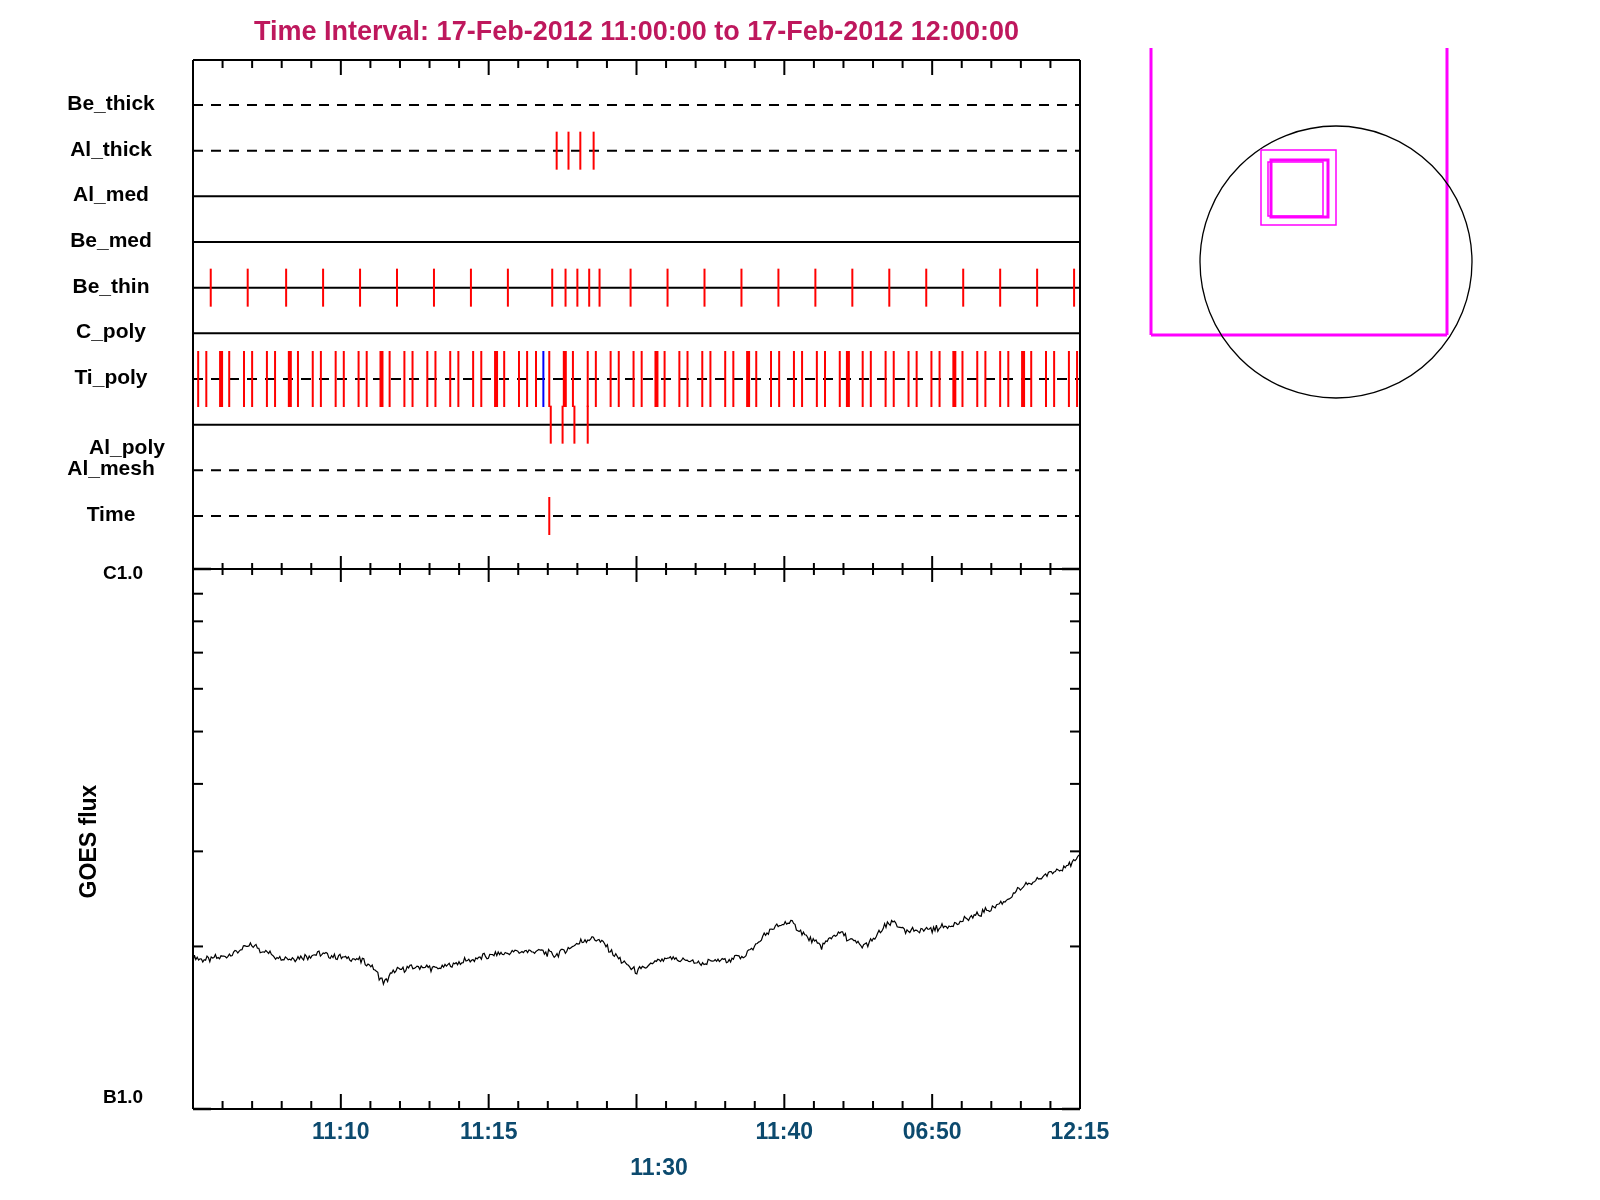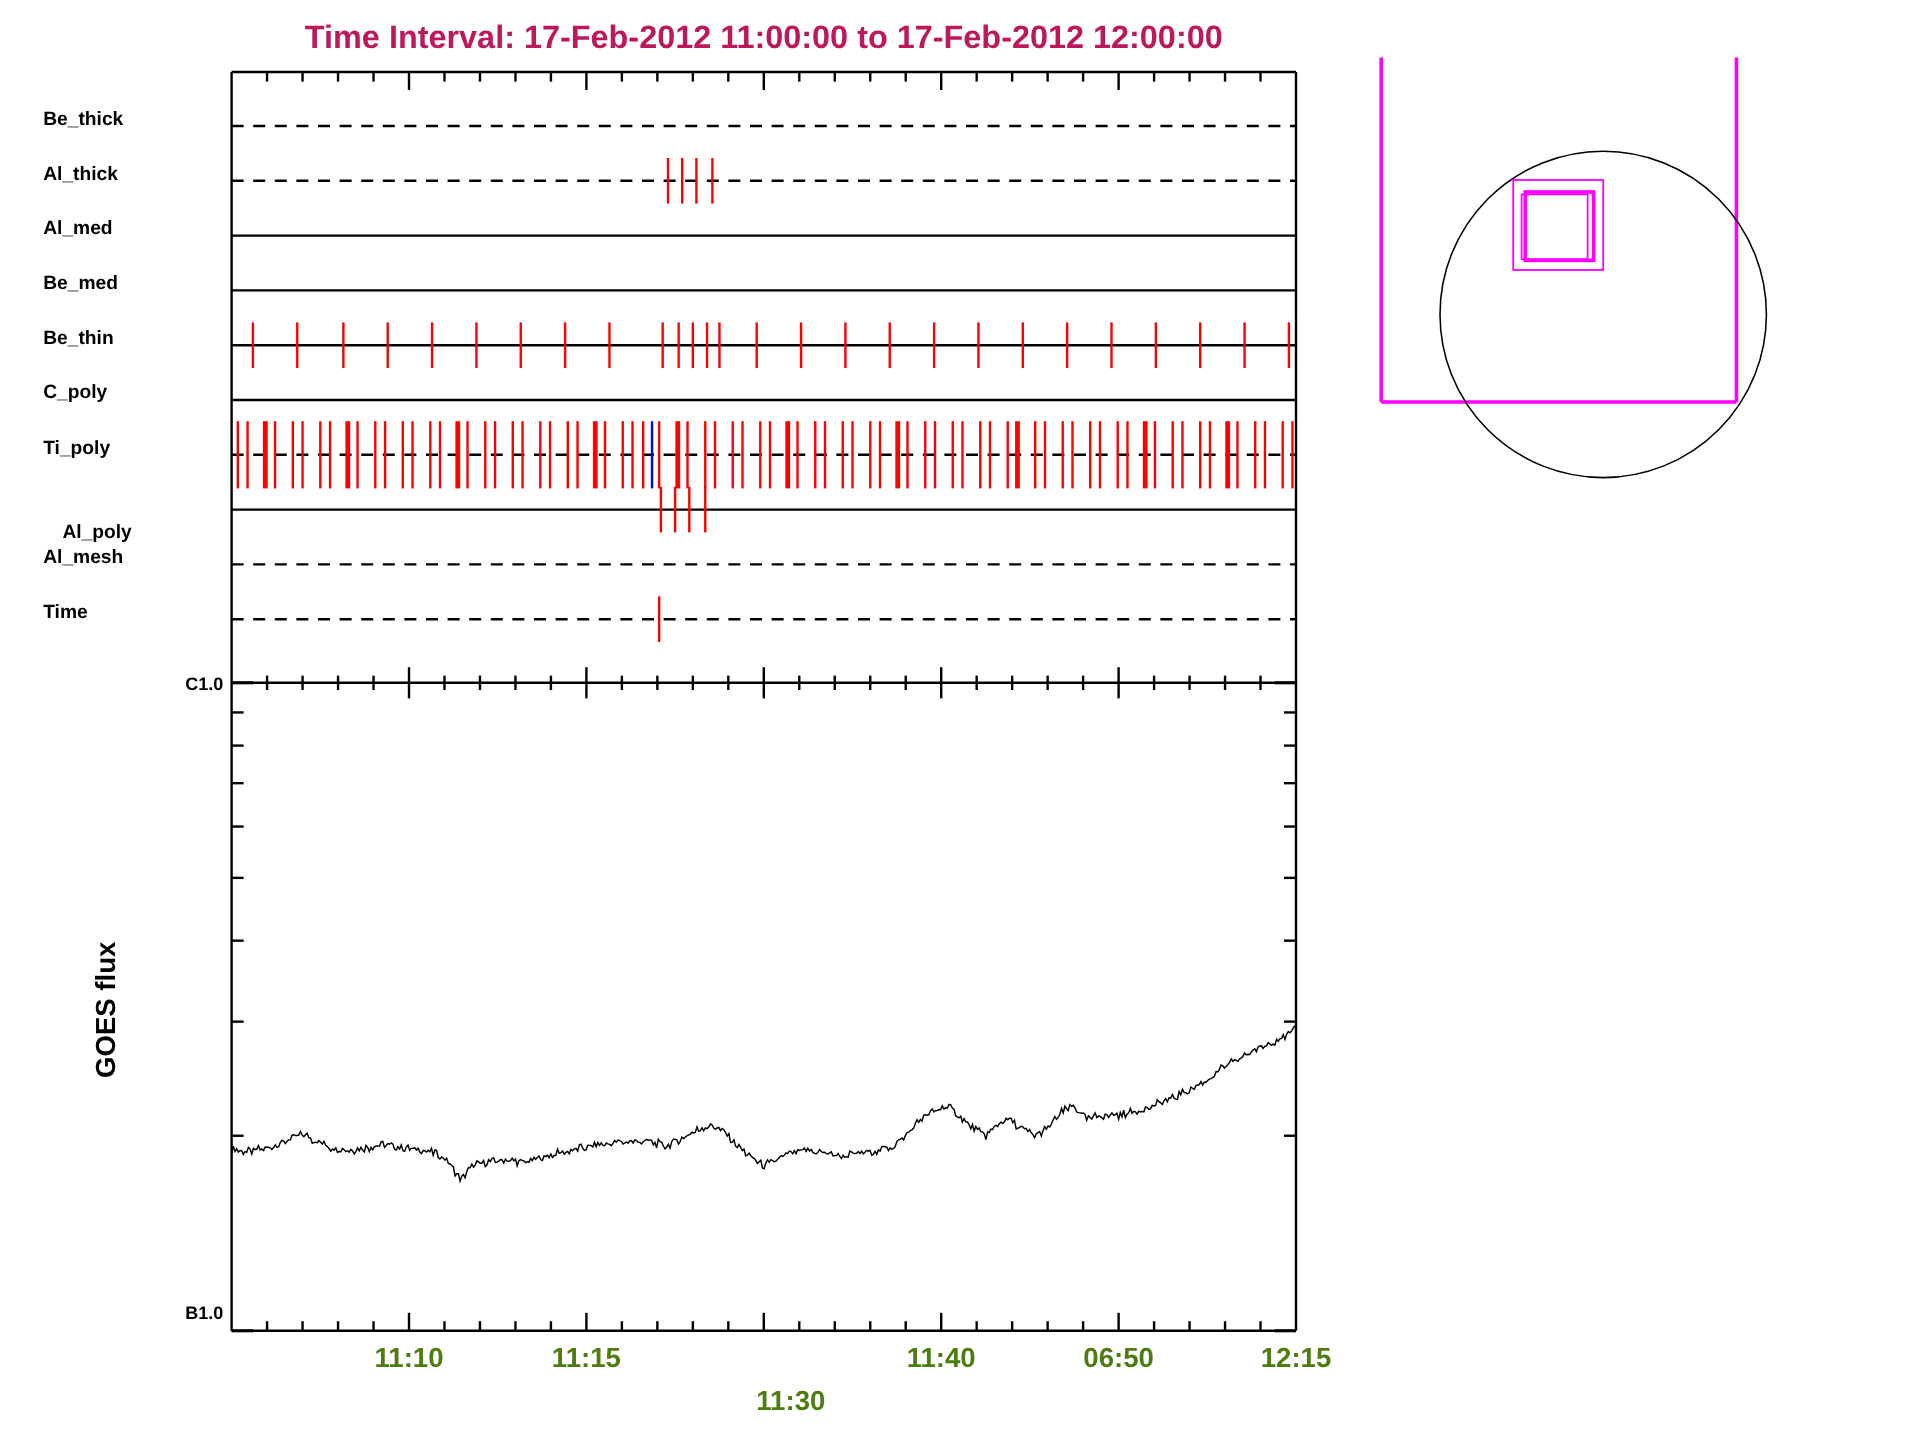--- a/index.html
+++ b/index.html
@@ -1,28 +1,28 @@
 <!DOCTYPE html>
 <html><head>
 <meta charset="utf-8">
 <style>
   html,body{margin:0;padding:0;background:#fff;}
   .canvas{position:relative;width:1600px;height:1200px;background:#fff;
           font-family:"Liberation Sans",sans-serif;overflow:hidden;}
   .title{position:absolute;left:193px;width:887px;top:16px;text-align:center;
          font-size:27px;font-weight:600;color:#be185d;white-space:nowrap;}
-  .ytick{position:absolute;left:60px;width:126px;text-align:right;
-         font-size:15px;font-weight:700;color:#000;}
+  .ytick{position:absolute;left:60px;width:126px;text-align:center;
+         font-size:19px;font-weight:700;color:#000;}
   .ylab-goes{position:absolute;left:-12px;top:828px;width:200px;text-align:center;
          font-size:23px;font-weight:600;color:#000;
          transform:rotate(-90deg);transform-origin:center;}
-  .ch-label{position:absolute;width:150px;text-align:left;
-         font-size:16px;font-weight:700;color:#000;white-space:nowrap;}
+  .ch-label{position:absolute;width:150px;text-align:center;
+         font-size:21px;font-weight:700;color:#000;white-space:nowrap;}
   .x-label{position:absolute;width:100px;text-align:center;
-         font-size:23px;font-weight:600;color:#4d7c0f;top:1118px;}
+         font-size:23px;font-weight:600;color:#0c4a6e;top:1118px;}
   svg{position:absolute;left:0;top:0;}
 </style>
 </head>
 <body>
 
 <div class="canvas">
   <svg id="plot-svg" width="1600" height="1200" viewBox="0 0 1600 1200">
       <g>
         <line x1="193" y1="60" x2="1080" y2="60" stroke="#000000" stroke-width="2"></line>
         <line x1="193" y1="569" x2="1080" y2="569" stroke="#000000" stroke-width="2"></line>

